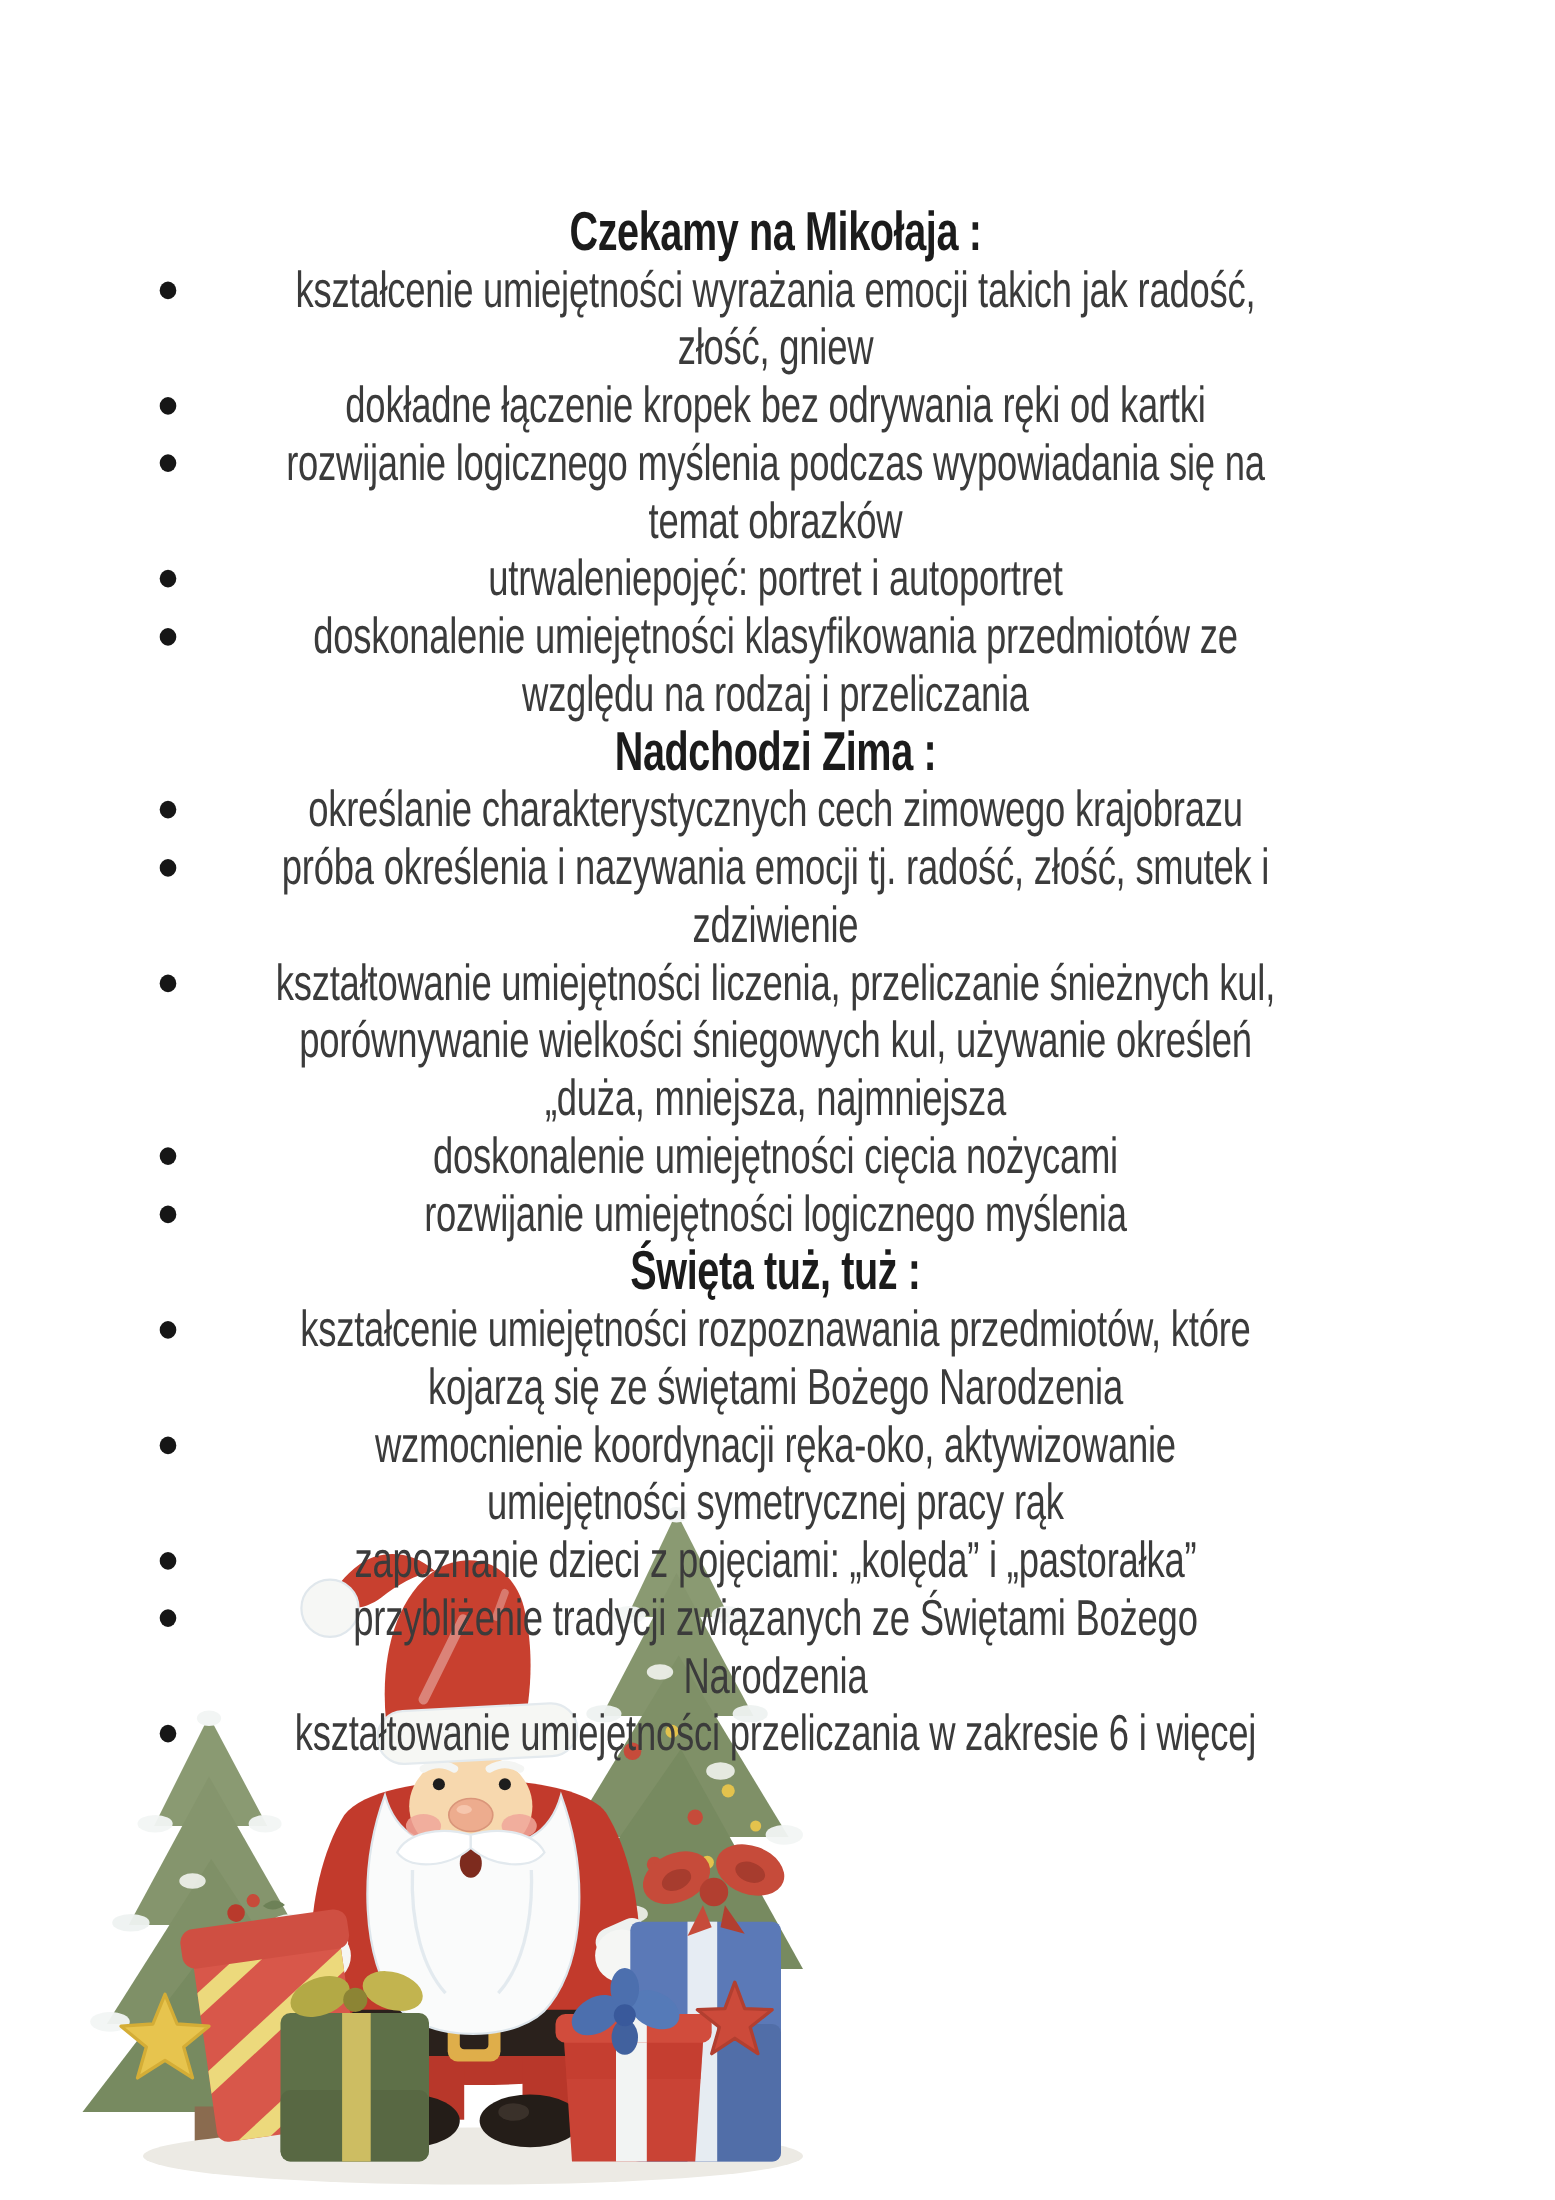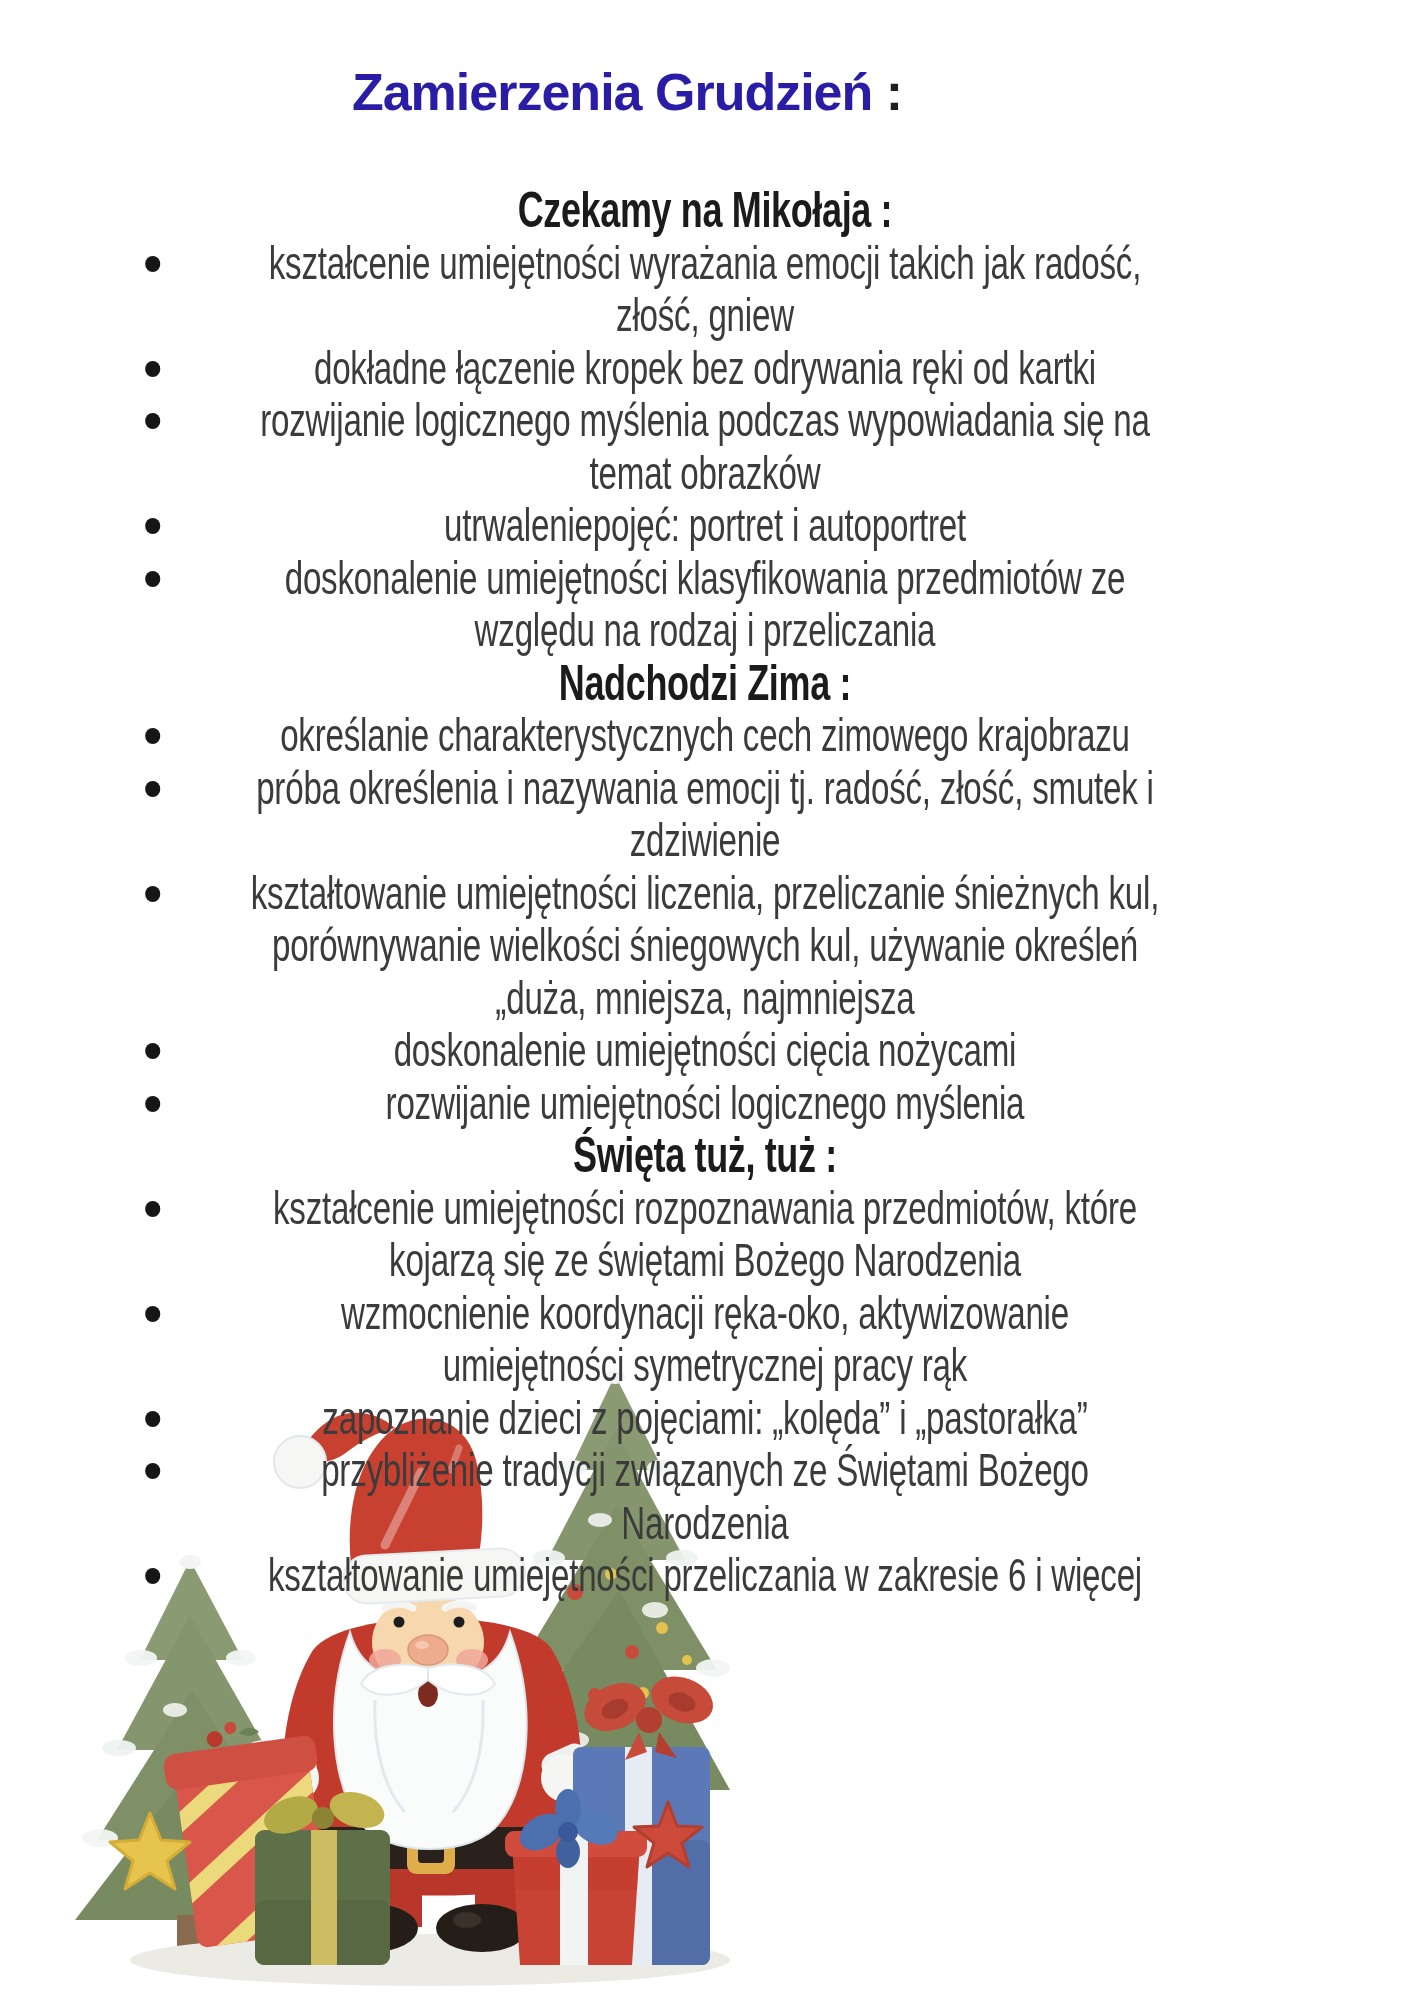--- a/index.html
+++ b/index.html
@@ -37,21 +37,20 @@
     background:#161616;border-radius:50%;
   }
   
   .illustration{position:absolute;left:55px;top:1360px;width:700px;height:640px;z-index:1;}
 </style>
 </head>
 <body>
 
 <div class="page">
 
-  <h1 class="title"><span class="main">Zamierzenia Grudzień</span><span class="colon"> :</span></h1>
 
   <svg class="illustration" viewBox="0 0 700 640" xmlns="http://www.w3.org/2000/svg">
 
     <g>
       <path d="M135,200 L85,300 L188,300 Z" fill="#8a9a72"></path>
       <path d="M135,255 L62,390 L212,390 Z" fill="#85956d"></path>
       <path d="M137,330 L42,480 L235,480 Z" fill="#7f9067"></path>
       <path d="M139,405 L20,560 L265,560 Z" fill="#778a60"></path>
       <rect x="122" y="555" width="28" height="40" fill="#8a6b4f"></rect>
       <ellipse cx="135" cy="202" rx="11" ry="7" fill="#f2f5f4"></ellipse>

